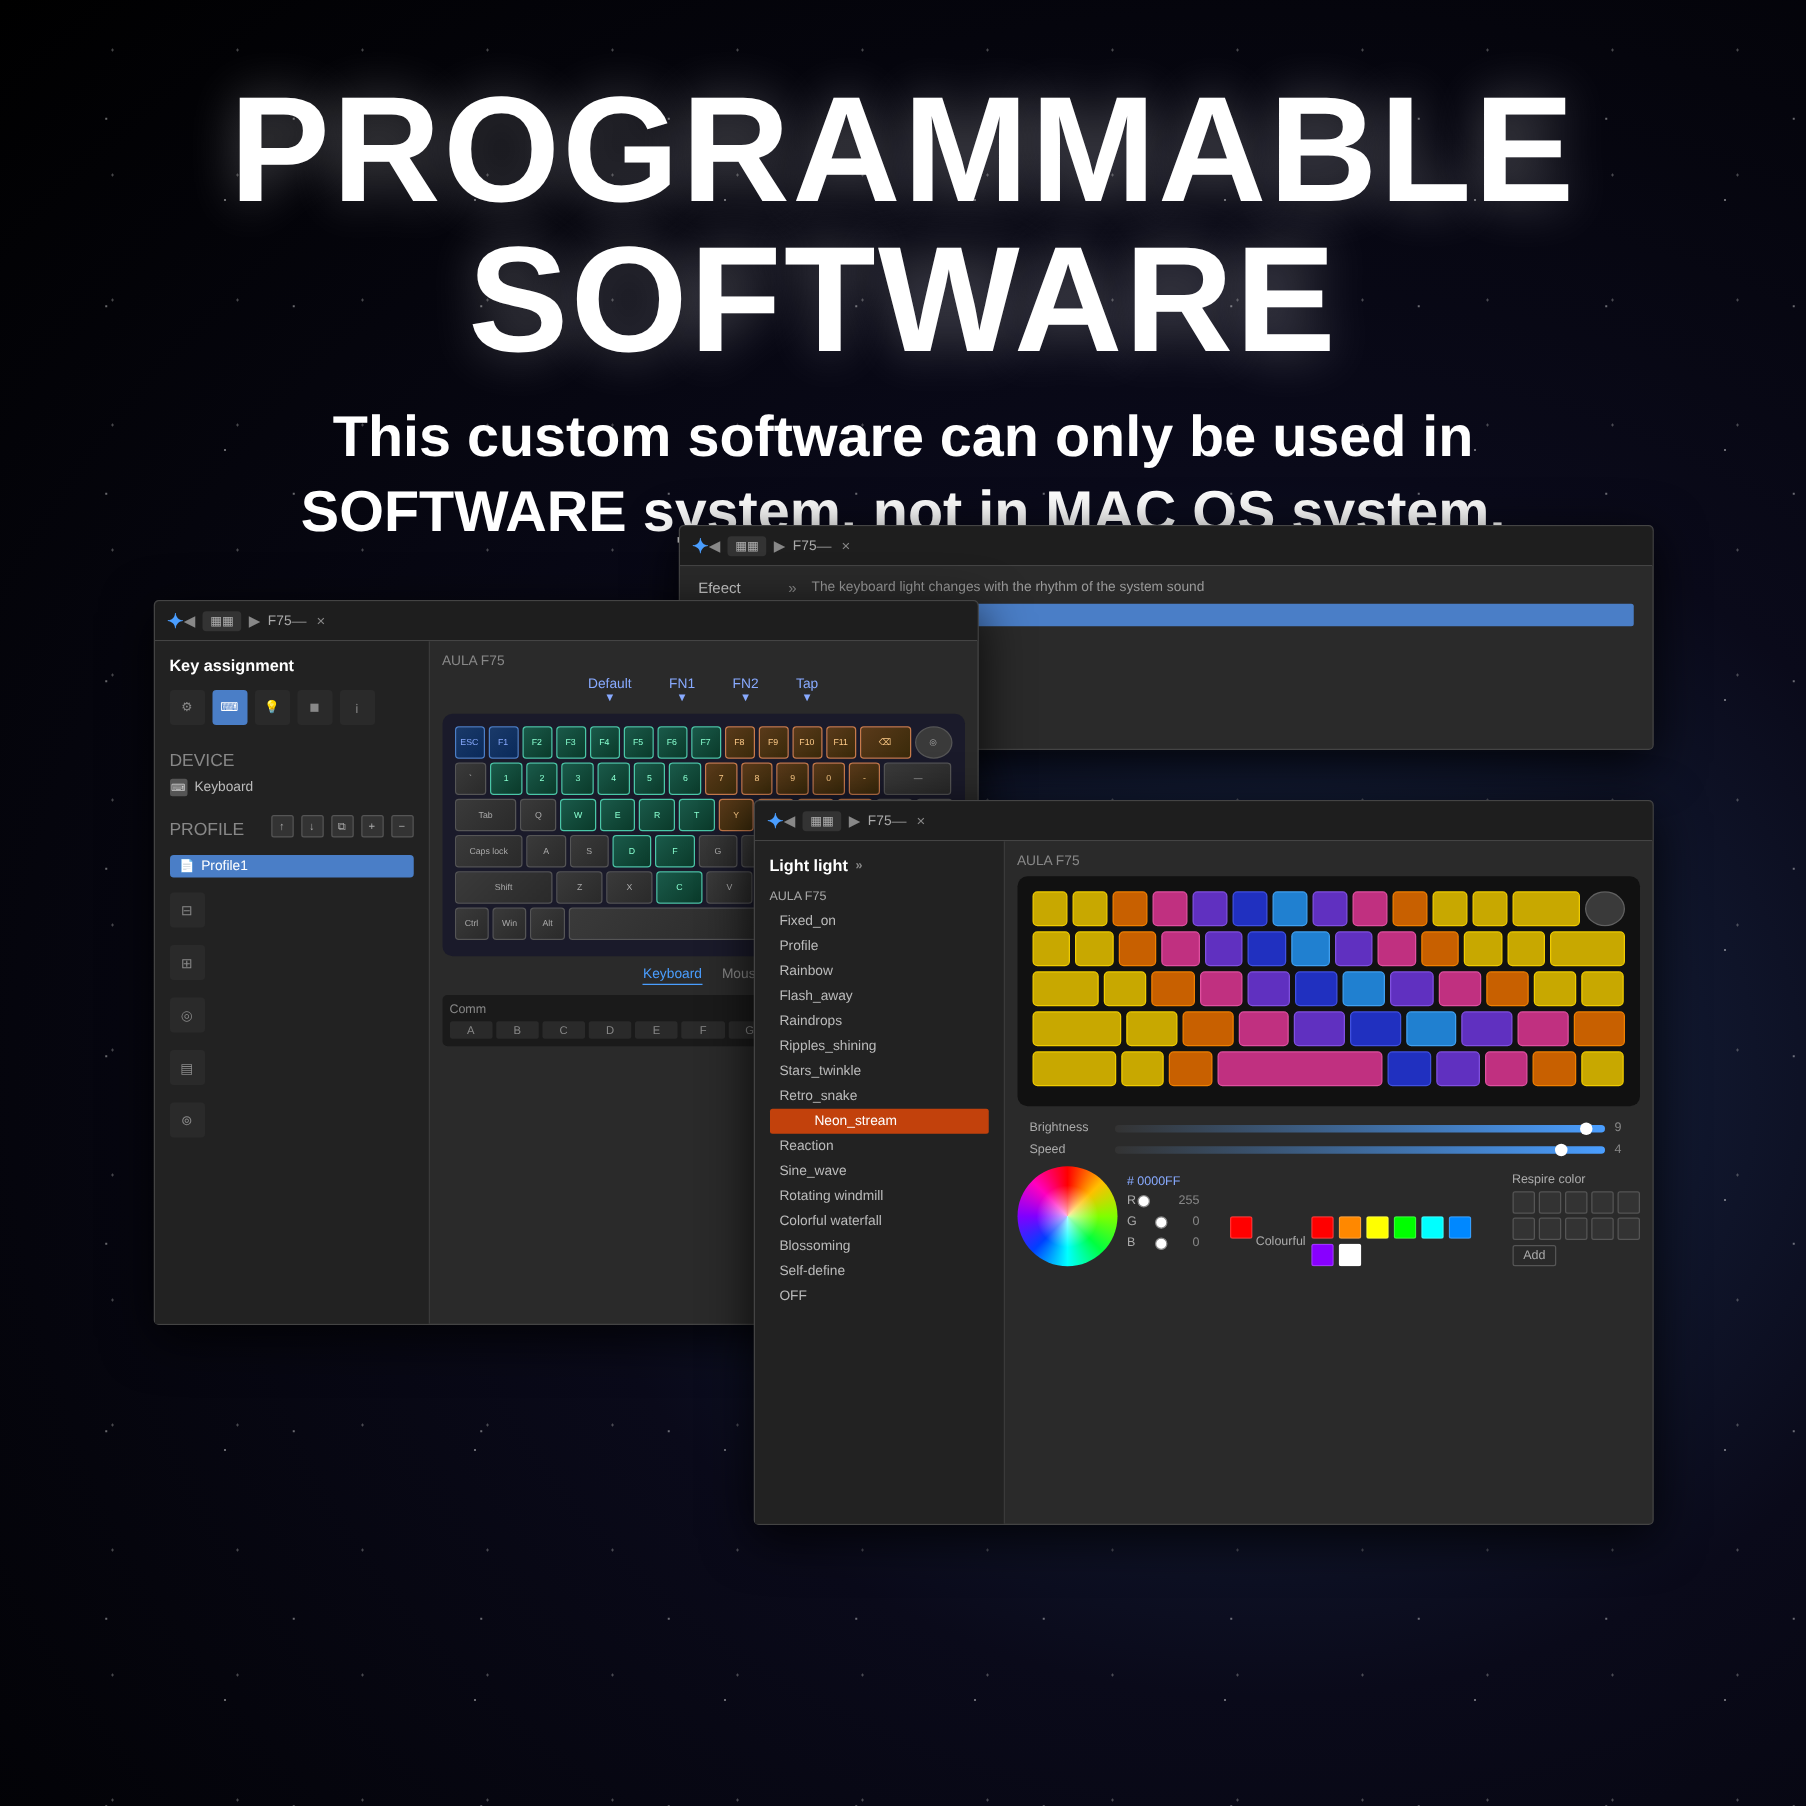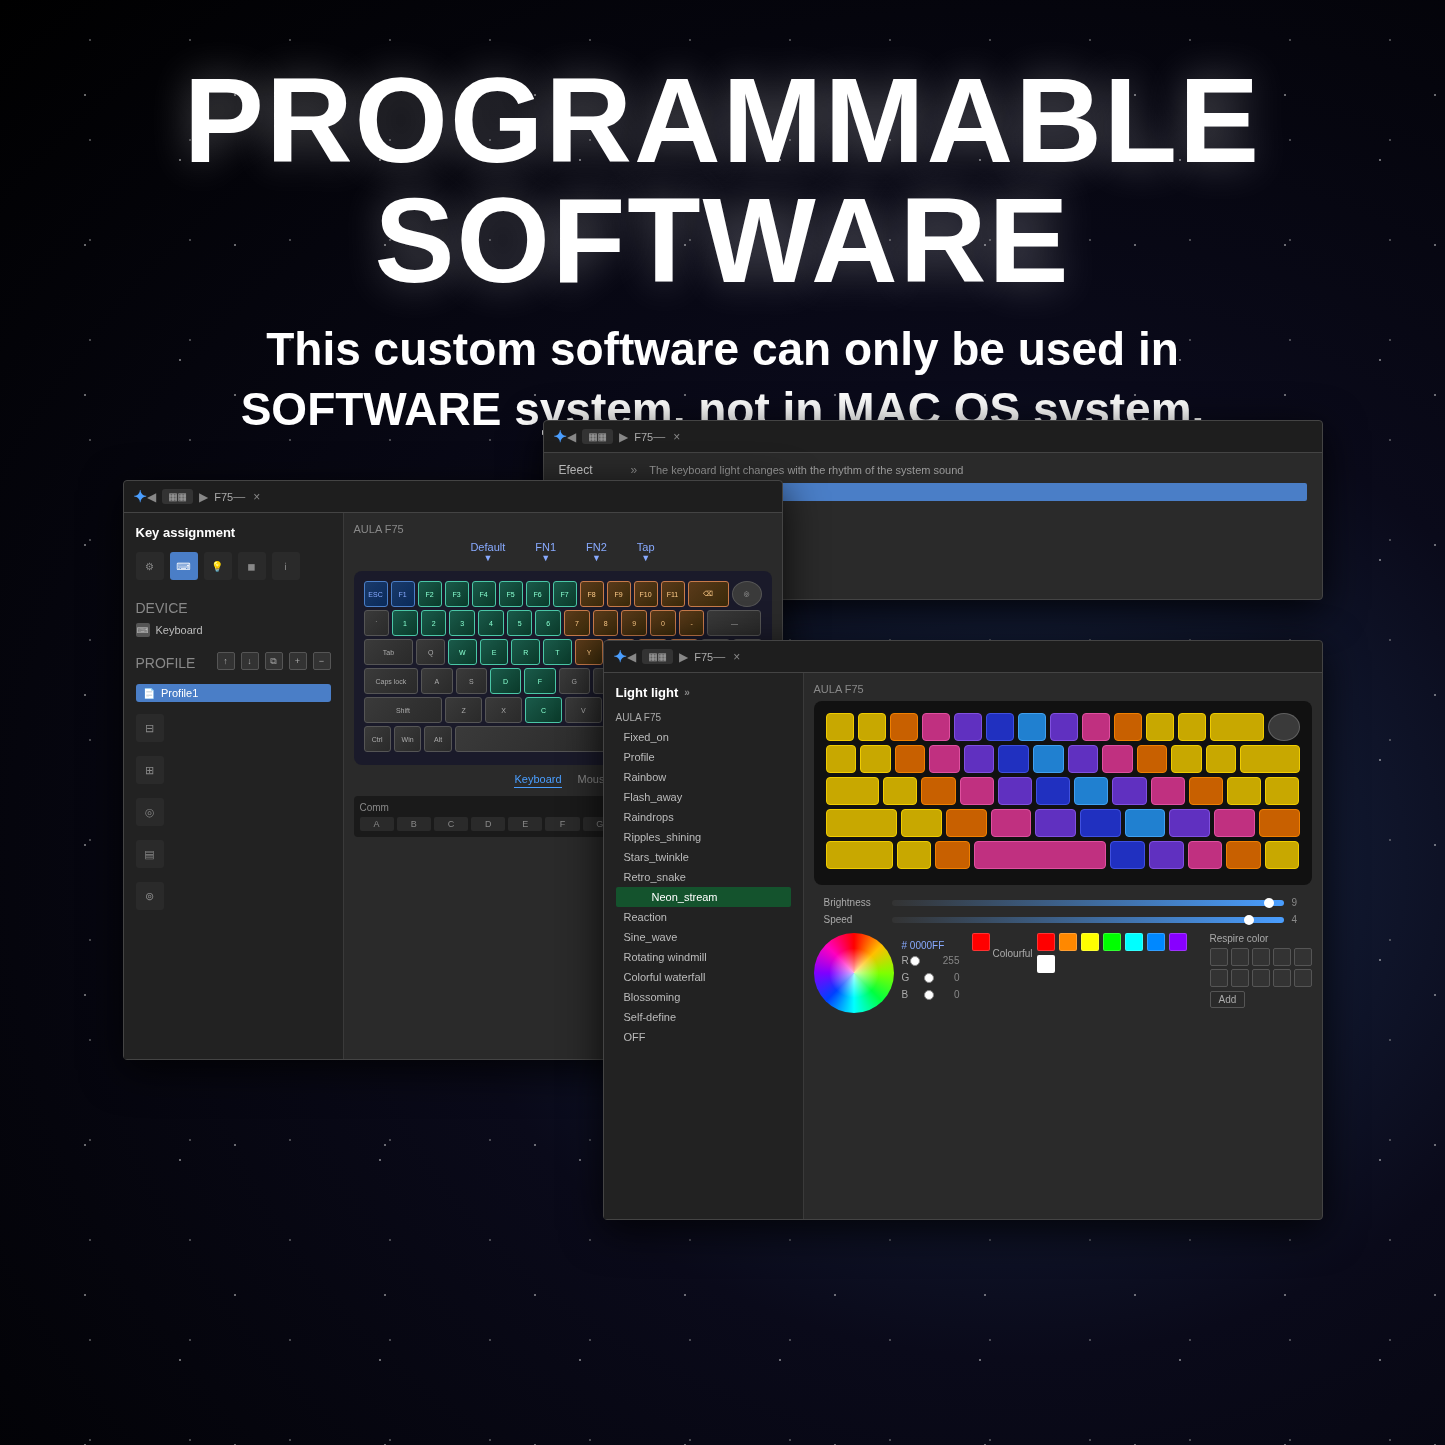--- a/index.html
+++ b/index.html
@@ -428,21 +428,21 @@
 
     .light-effect-item {
       padding: 4px 8px;
       font-size: 11px;
       color: #bbb;
       border-radius: 2px;
       cursor: pointer;
     }
 
     .light-effect-item.active {
-      background: #14532d;
+      background: #c2410c;
       color: #fff;
       padding-left: 36px;
     }
 
     
     .rainbow-kbd {
       background: #111;
       border-radius: 8px;
       padding: 12px;
       margin-bottom: 12px;
@@ -1014,21 +1014,21 @@
             </div>
 
             <div class="brightness-row">
               <span class="bs-label">Speed</span>
               <div class="bs-slider" style="background:linear-gradient(to right,#333,#4a9eff);">
                 <div class="bs-thumb" style="right:30px;"></div>
               </div>
               <span class="bs-value">4</span>
             </div>
 
-            <div style="display:flex;align-items:flex-start;gap:12px;margin-top:8px;">
+            <div style="display:flex;align-items:flex-end;gap:24px;margin-top:8px;">
 
               <div style="display:flex;align-items:center;gap:8px;">
                 <div class="color-wheel"></div>
                 <div class="rgb-sliders">
                   <div style="font-size:10px;color:#88aaff;margin-bottom:4px;"># 0000FF</div>
                   <div class="rgb-row">
                     <span class="rgb-label">R</span>
                     <div class="rgb-slider red">
                       <div class="rgb-thumb" style="right:2px;"></div>
                     </div>

